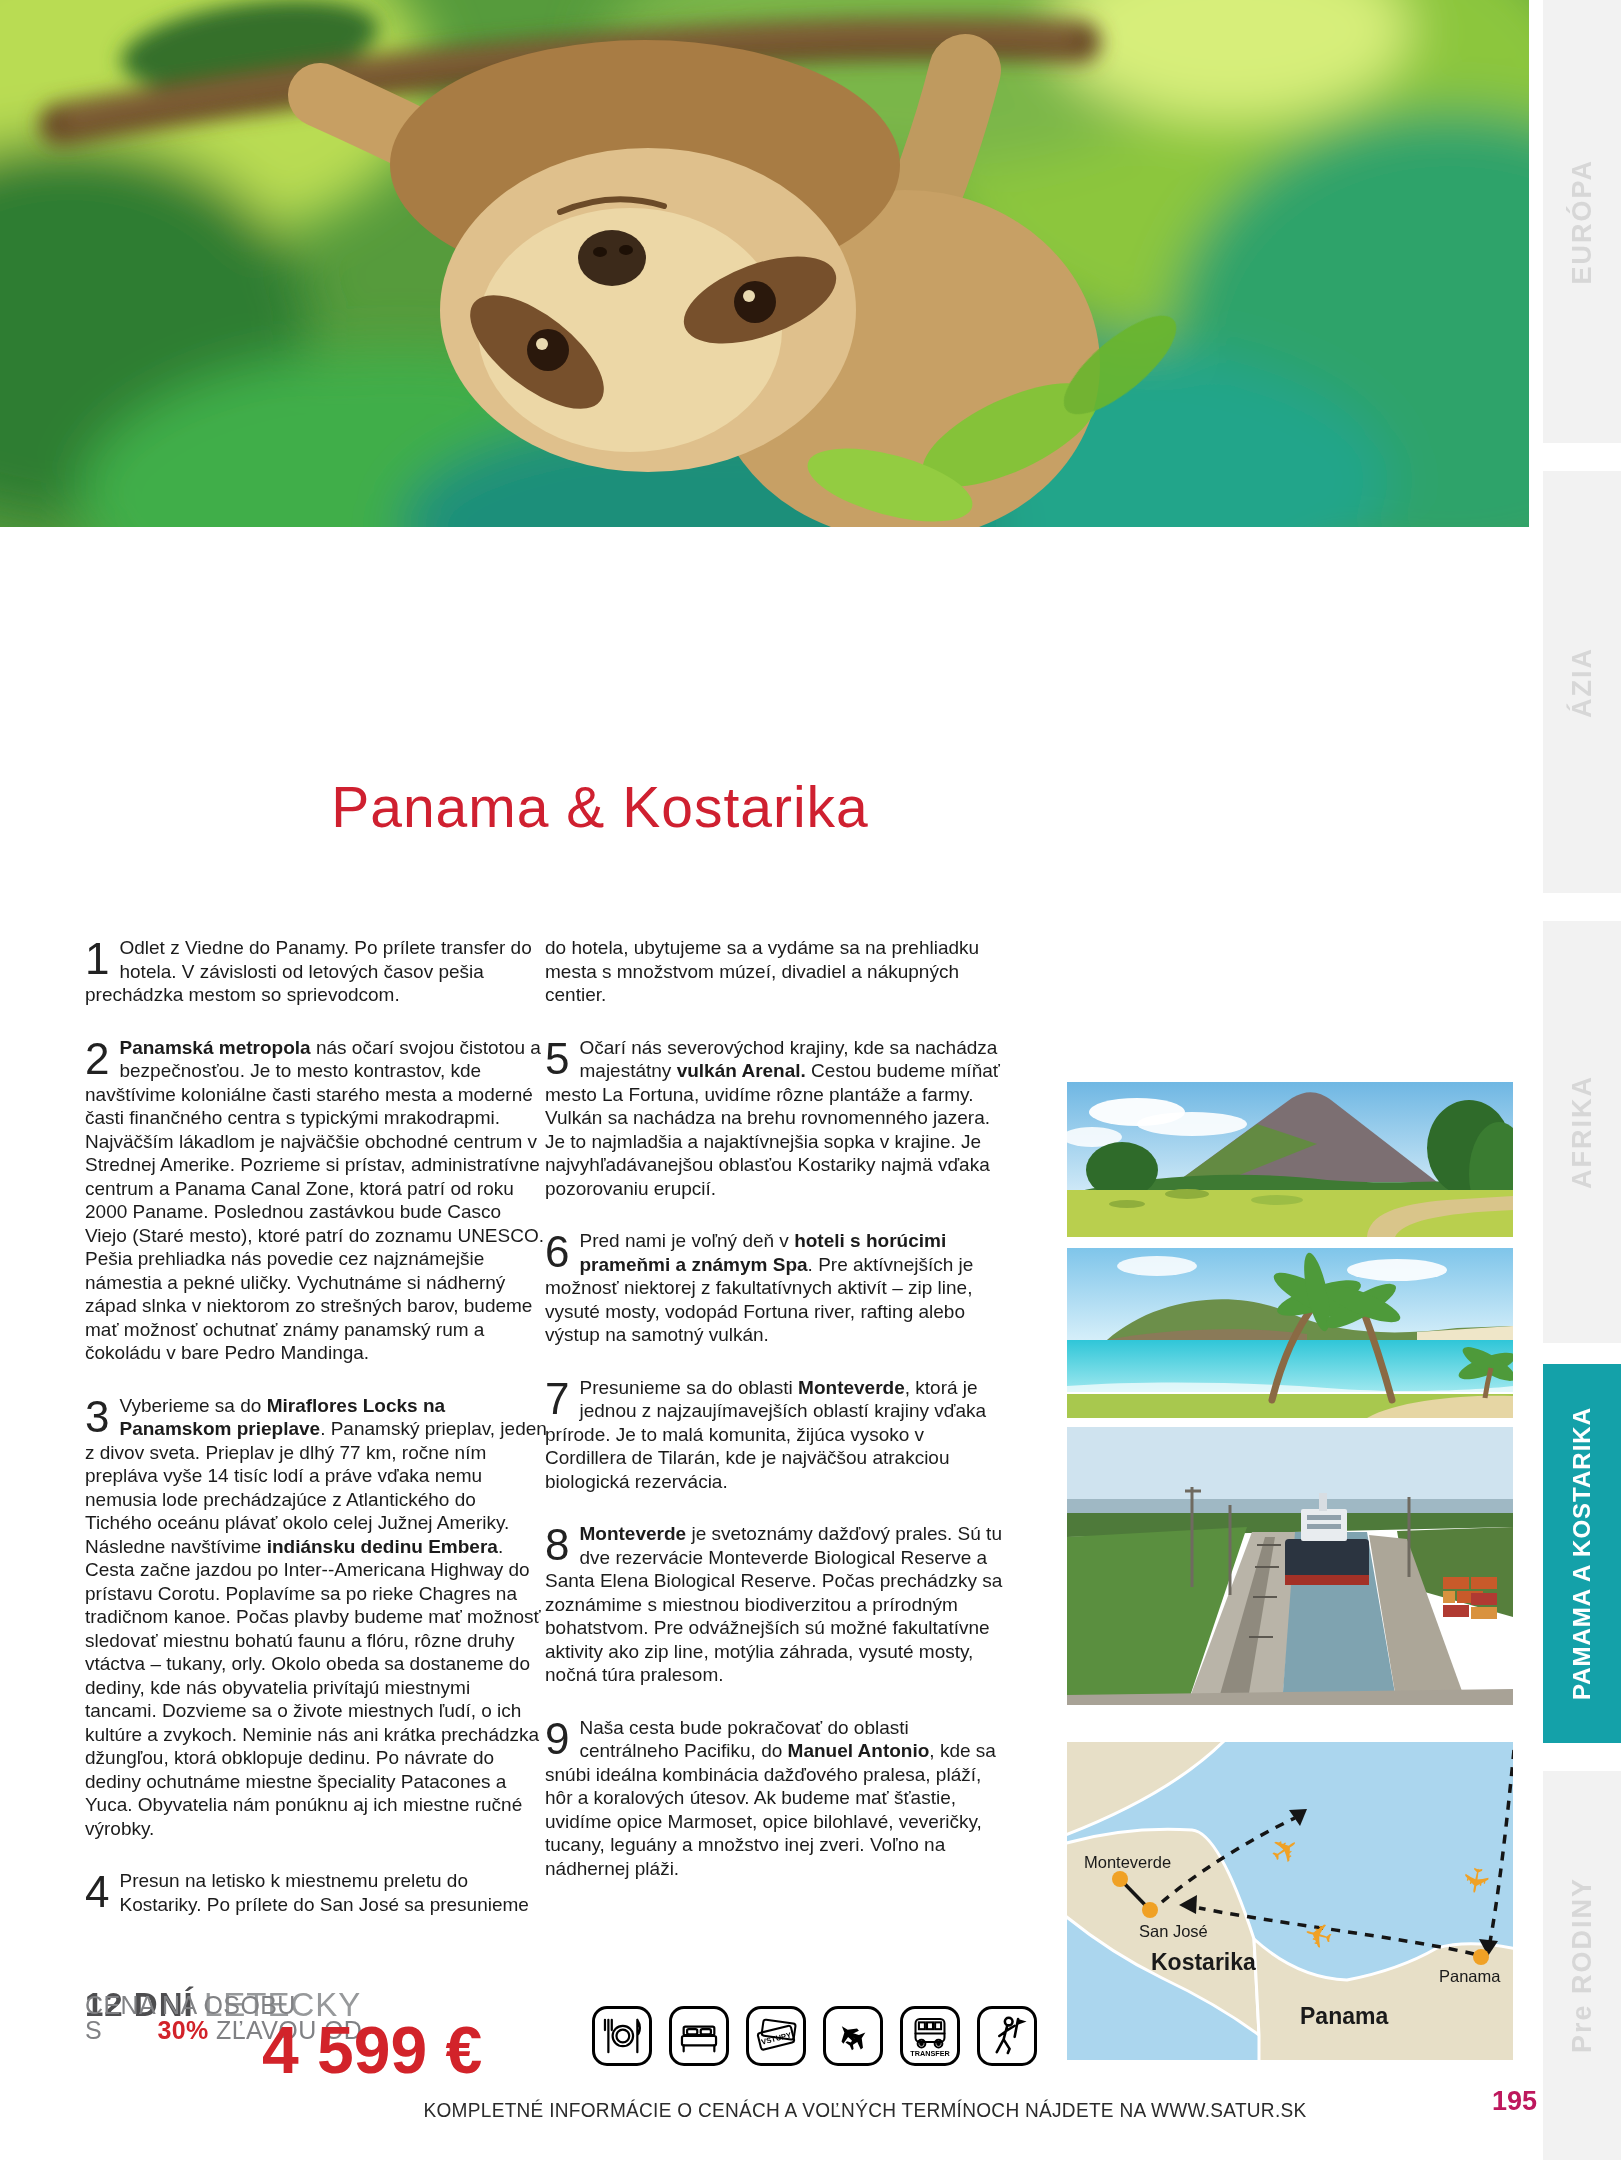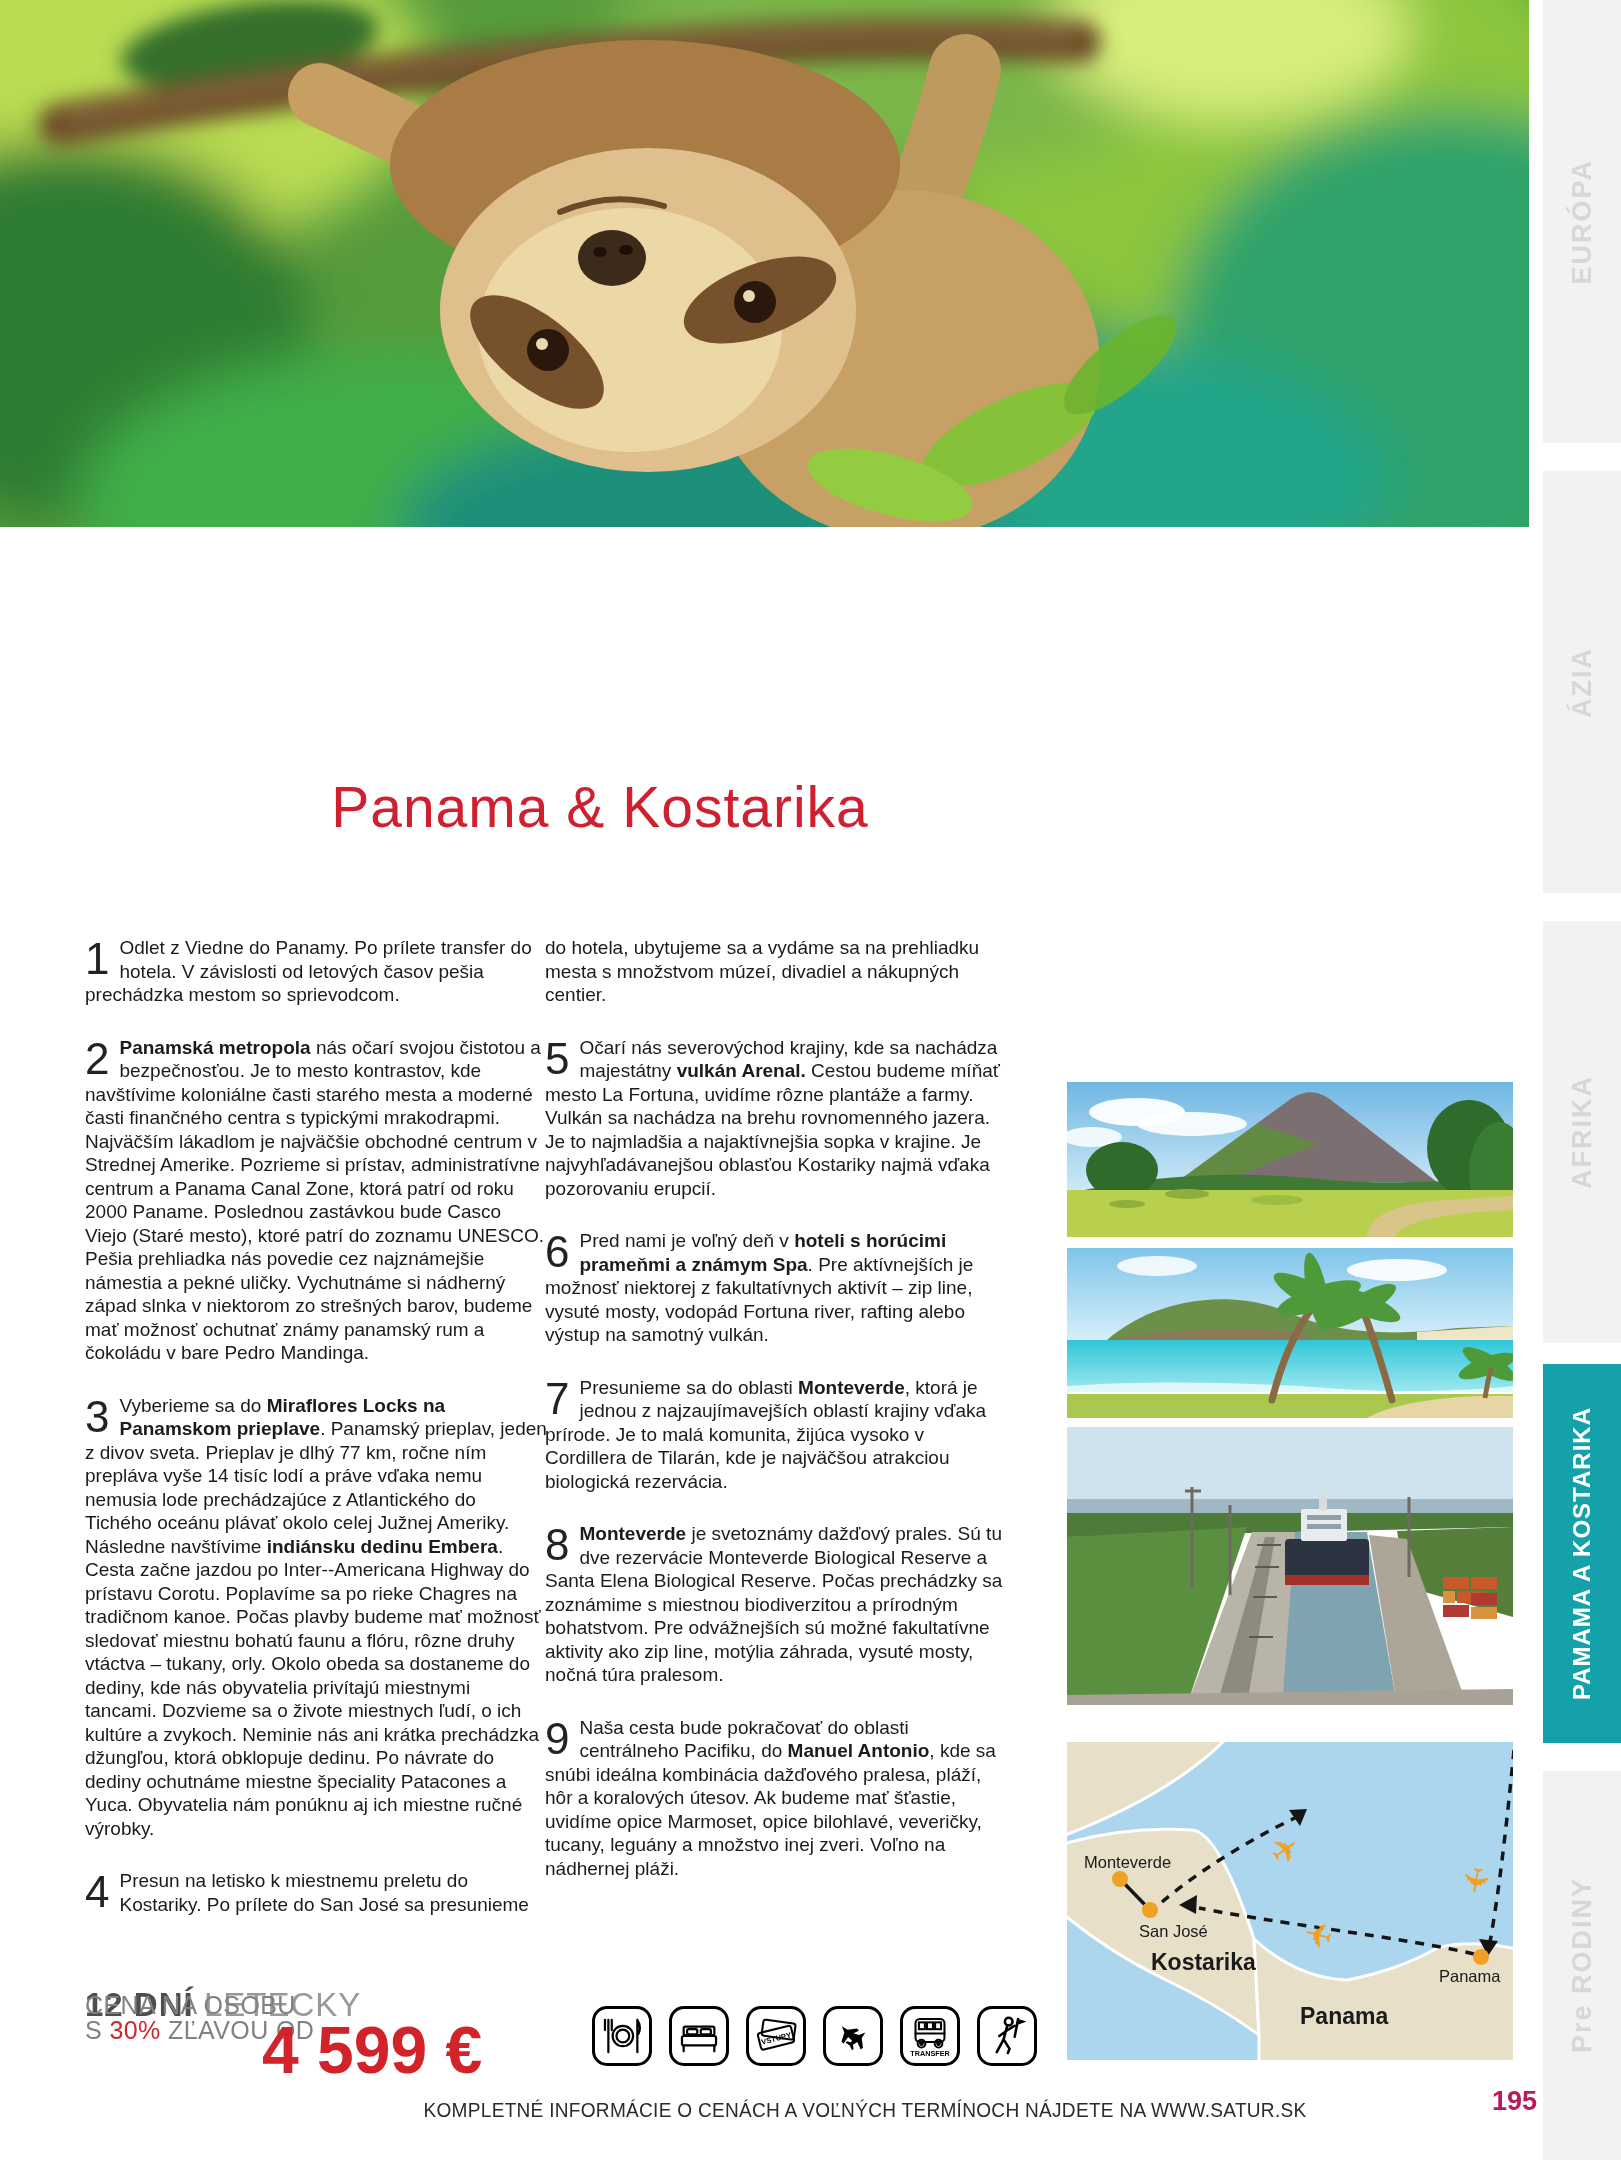--- a/index.html
+++ b/index.html
@@ -18,21 +18,21 @@
   .col3{left:1065px;width:452px;}
   .day-block{margin-bottom:29px;clear:both;}
   .day-block b{font-weight:bold;}
   .day-num{float:left;font-size:44px;line-height:42px;padding:2px 10px 0 0;color:#222;}
   
   .duration{position:absolute;left:85px;top:1986px;font-size:33px;letter-spacing:1px;}
   .duration .d-bold{font-weight:bold;color:#4d4d4f;}
   .duration .d-light{font-weight:400;color:#97999b;}
   .price-labels{position:absolute;left:85px;top:1993px;font-size:25px;line-height:25px;
                 color:#808184;letter-spacing:0.4px;}
-  .price-labels .discount{color:#d2232a;font-weight:normal;}
+  .price-labels .discount{color:#d2232a;font-weight:bold;margin-left:48px;}
   .price{position:absolute;left:262px;top:2012px;font-size:66px;font-weight:bold;color:#d2232a;}
   
   .badges{position:absolute;left:592px;top:2006px;display:flex;gap:17px;}
   .badge{width:60px;height:60px;border:3px solid #000;border-radius:15px;background:#fff;
          display:flex;align-items:center;justify-content:center;box-sizing:border-box;}
   .badge svg{display:block;}
   
   .photo{position:absolute;left:1067px;width:446px;}
   .photo svg{display:block;width:100%;height:100%;}
   .ph-volcano{top:1082px;height:155px;}

